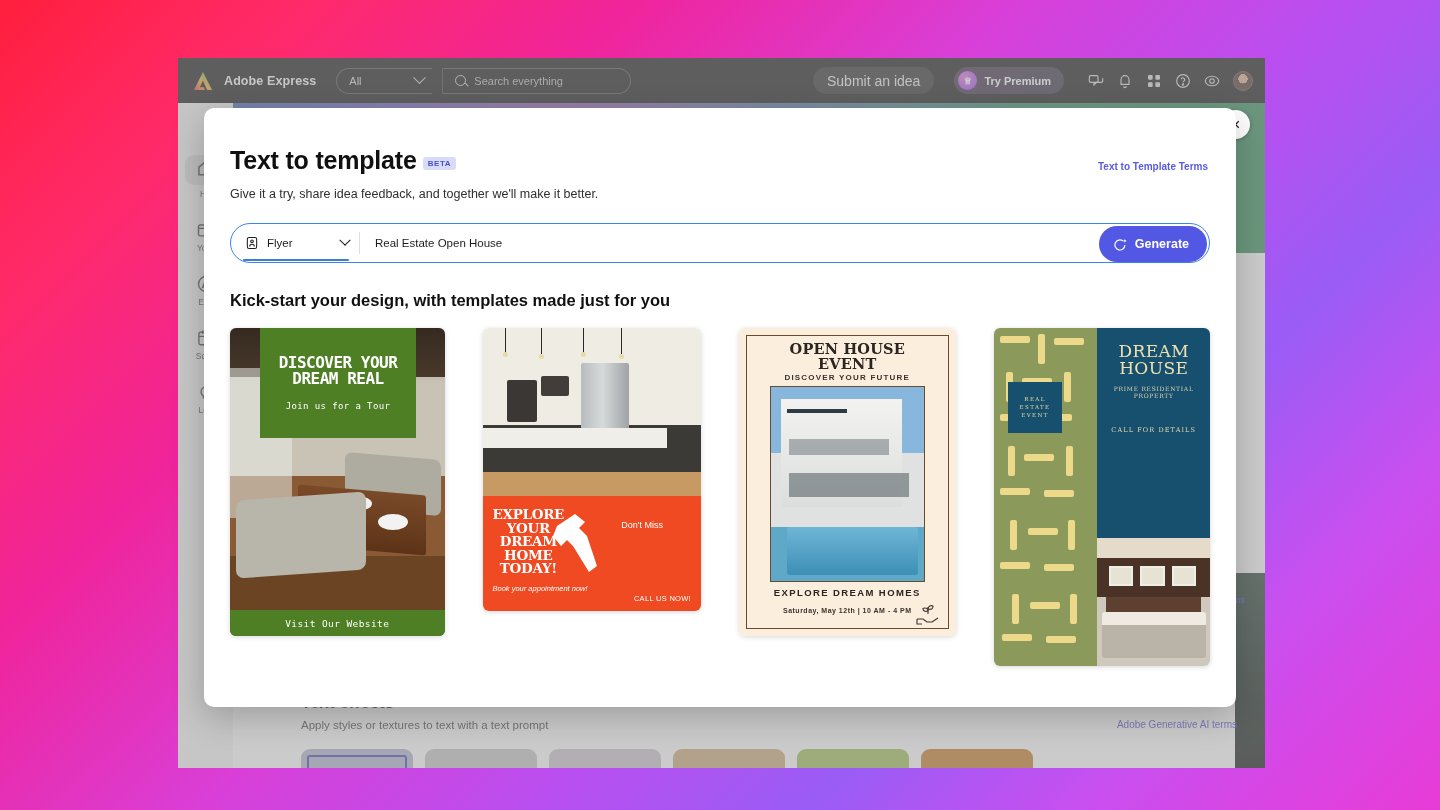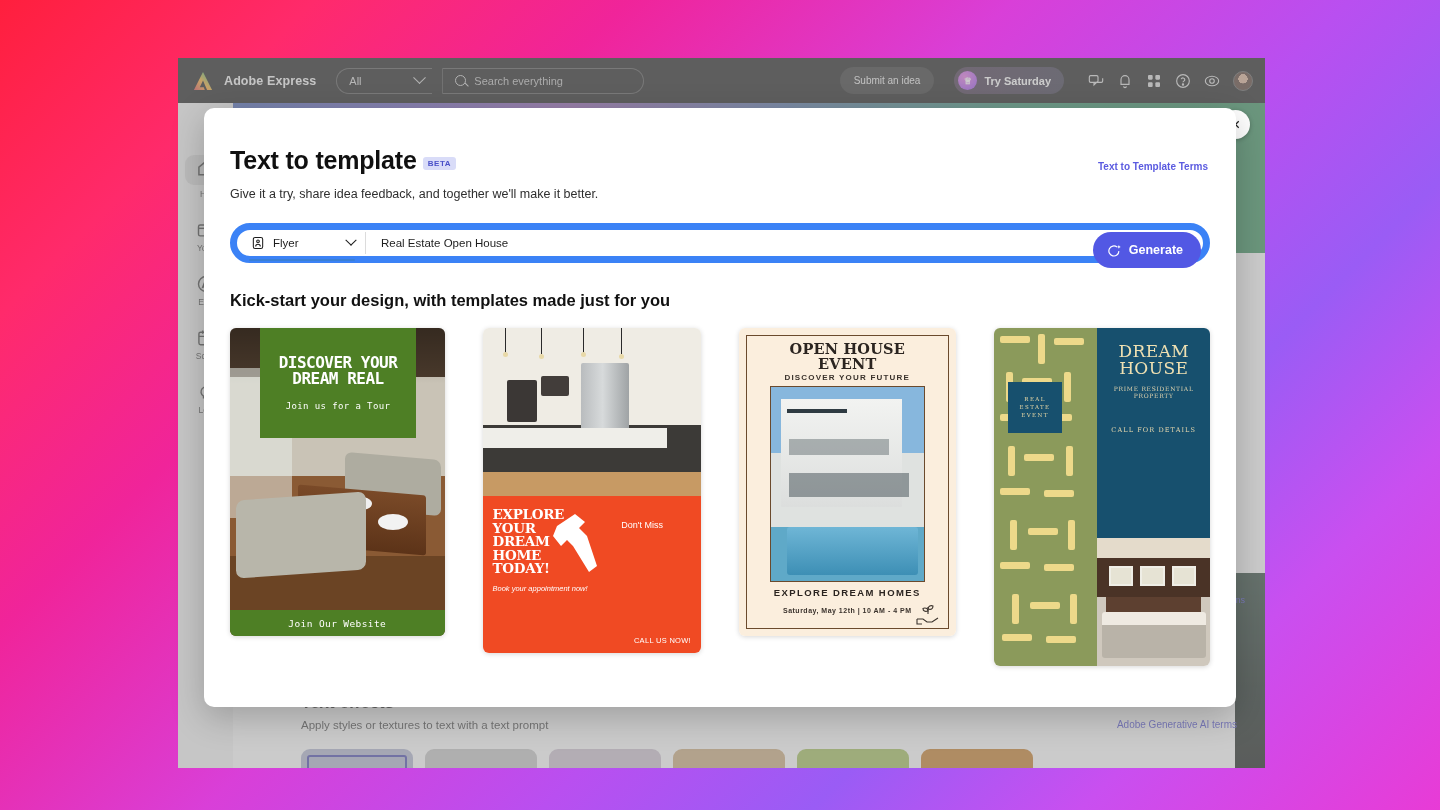--- a/index.html
+++ b/index.html
@@ -44,21 +44,21 @@
     display: flex; align-items: center; gap: 8px; padding: 0 12px;
     color: #b9b9b9; font-size: 11px;
   }
   .magnifier { width: 11px; height: 11px; border: 1.4px solid #c9c9c9;
     border-radius: 50%; position: relative; flex: none; }
   .magnifier::after { content: ""; position: absolute; width: 5px; height: 1.4px;
     background: #c9c9c9; right: -4px; bottom: 0px; transform: rotate(45deg); }
   .spacer { flex: 1; }
   .pill-idea {
     height: 27px; border-radius: 14px; background: #262626; color: #e8e8e8;
-    font-size: 10px; display: flex; align-items: center; padding: 0 14px;
+    font-size: 14px; display: flex; align-items: center; padding: 0 14px;
     white-space: nowrap;
   }
   .pill-premium {
     height: 27px; border-radius: 14px;
     background: linear-gradient(90deg,#3a2640,#2e2a3e);
     color: #fff; font-size: 11px; font-weight: bold;
     display: flex; align-items: center; gap: 7px; padding: 0 13px 0 4px;
     white-space: nowrap; margin-left: 10px;
   }
   .crown-dot {
@@ -129,21 +129,21 @@
   .modal-title { font-size: 25px; font-weight: bold; color: #101010; letter-spacing: -.2px; }
   .beta-badge {
     background: #d9dcf8; color: #4a50c8; font-size: 8px; font-weight: bold;
     letter-spacing: .6px; padding: 2px 5px; border-radius: 3px; margin-top: 6px;
   }
   .terms-link { position: absolute; right: 28px; top: 53px; font-size: 10px; color: #5b5be0; font-weight: bold; }
   .modal-sub { font-size: 12.5px; color: #2e2e2e; margin-top: 12px; }
 
   
   .prompt-bar {
-    margin-top: 22px; height: 40px; border: 7px solid #3b82f6; border-radius: 22px;
+    margin-top: 22px; height: 40px; border: 1px solid #3b82f6; border-radius: 22px;
     display: flex; align-items: center; position: relative; background: #fff;
   }
   .type-select {
     width: 128px; height: 38px; display: flex; align-items: center; gap: 8px;
     padding: 0 10px 0 14px; position: relative;
   }
   .type-select::after {
     content: ""; position: absolute; left: 12px; right: 10px; bottom: 1px;
     height: 2px; background: #3a7fd5; border-radius: 2px;
   }
@@ -159,21 +159,21 @@
     display: flex; align-items: center; gap: 7px; padding: 0 18px 0 14px;
   }
   .gen-ic { width: 15px; height: 15px; flex: none; }
 
   .section-title { font-size: 16.5px; font-weight: bold; color: #111; margin-top: 28px; }
 
   
   .tpl-row { display: flex; gap: 38px; margin-top: 18px; align-items: flex-start; }
   .tpl { border-radius: 6px; overflow: hidden; box-shadow: 0 1px 5px rgba(0,0,0,.16); position: relative; }
   .t1 { width: 216px; height: 308px; }
-  .t2 { width: 220px; height: 325px; }
+  .t2 { width: 220px; height: 283px; text-align: center; }
   .t3 { width: 218px; height: 308px; }
   .t4 { width: 218px; height: 338px; }
 
   
   .t1-photo { position: absolute; inset: 0;
     background:
       linear-gradient(180deg, rgba(0,0,0,.28), rgba(0,0,0,0) 18%),
       linear-gradient(180deg,#4a3a2c 0 16%, #c9c3b6 16% 48%, #8a5a34 48% 74%, #6b4424 74% 100%);
   }
   .t1-sofa { position: absolute; left: 6px; top: 168px; width: 130px; height: 78px;
@@ -297,21 +297,21 @@
       <span class="magnifier"></span>
       <span>Search everything</span>
     </div>
 
     <div class="spacer"></div>
 
     <div class="pill-idea">Submit an idea</div>
 
     <div class="pill-premium">
       <span class="crown-dot">♕</span>
-      <span>Try Saturday</span>
+      <span>Try Premium</span>
     </div>
 
     <div class="nav-icons">
       <svg class="nav-ic" viewBox="0 0 24 24" fill="none" stroke="currentColor" stroke-width="1.7">
         <rect x="2" y="4" width="13" height="10" rx="2"></rect>
           <path d="M9 14v4l4-4h7a2 2 0 0 0 2-2V8"></path>
       </svg>
       <svg class="nav-ic" viewBox="0 0 24 24" fill="none" stroke="currentColor" stroke-width="1.7">
         <path d="M6 17V10a6 6 0 0 1 12 0v7H6z"></path>
           <path d="M10 20a2 2 0 0 0 4 0"></path>
@@ -454,21 +454,21 @@
         <div class="t1-sofa2"></div>
         <div class="t1-table"></div>
         <div class="t1-bowl1"></div>
         <div class="t1-bowl2"></div>
         <div class="t1-sofa"></div>
         <div class="t1-green">
           <div class="t1-h1">DISCOVER YOUR</div>
           <div class="t1-h1">DREAM REAL</div>
           <div class="t1-sub">Join us for a Tour</div>
         </div>
-        <div class="t1-foot">Join Our Website</div>
+        <div class="t1-foot">Visit Our Website</div>
       </div>
 
       <div class="tpl t2">
         <div class="t2-photo">
           <div class="t2-lampline" style="left:22px"></div>
             <div class="t2-lamp" style="left:20px;top:24px"></div>
           <div class="t2-lampline" style="left:58px"></div>
             <div class="t2-lamp" style="left:56px;top:26px"></div>
           <div class="t2-lampline" style="left:100px"></div>
             <div class="t2-lamp" style="left:98px;top:24px"></div>

